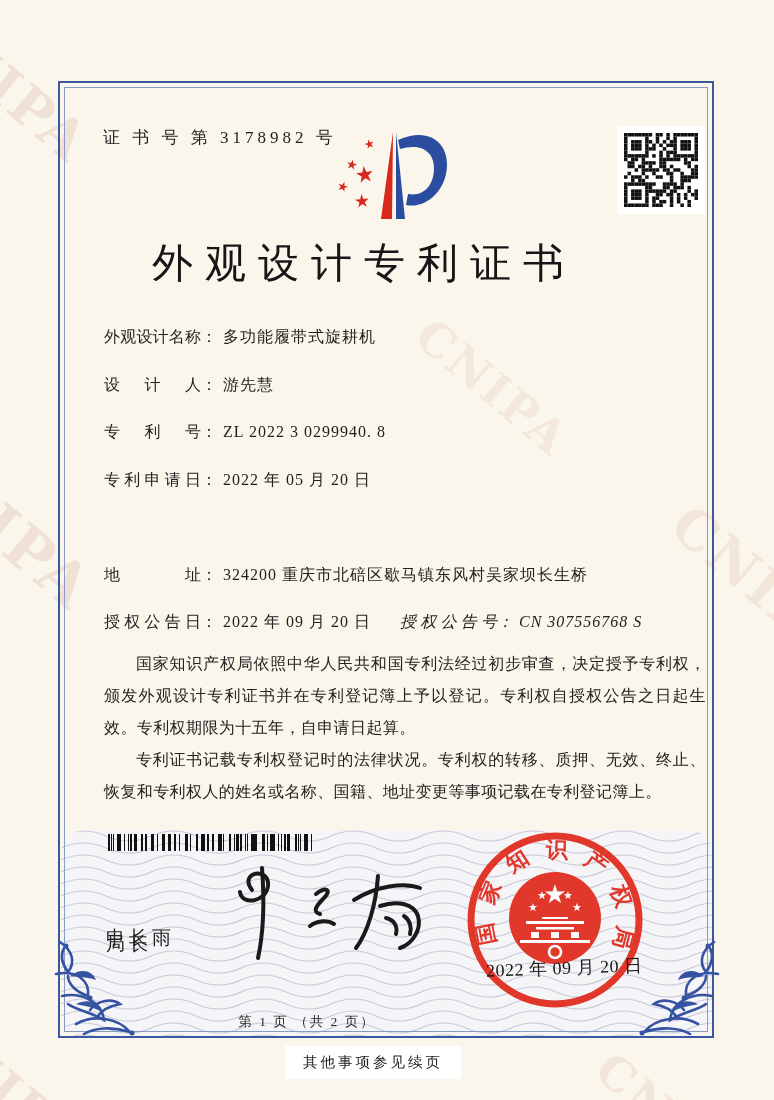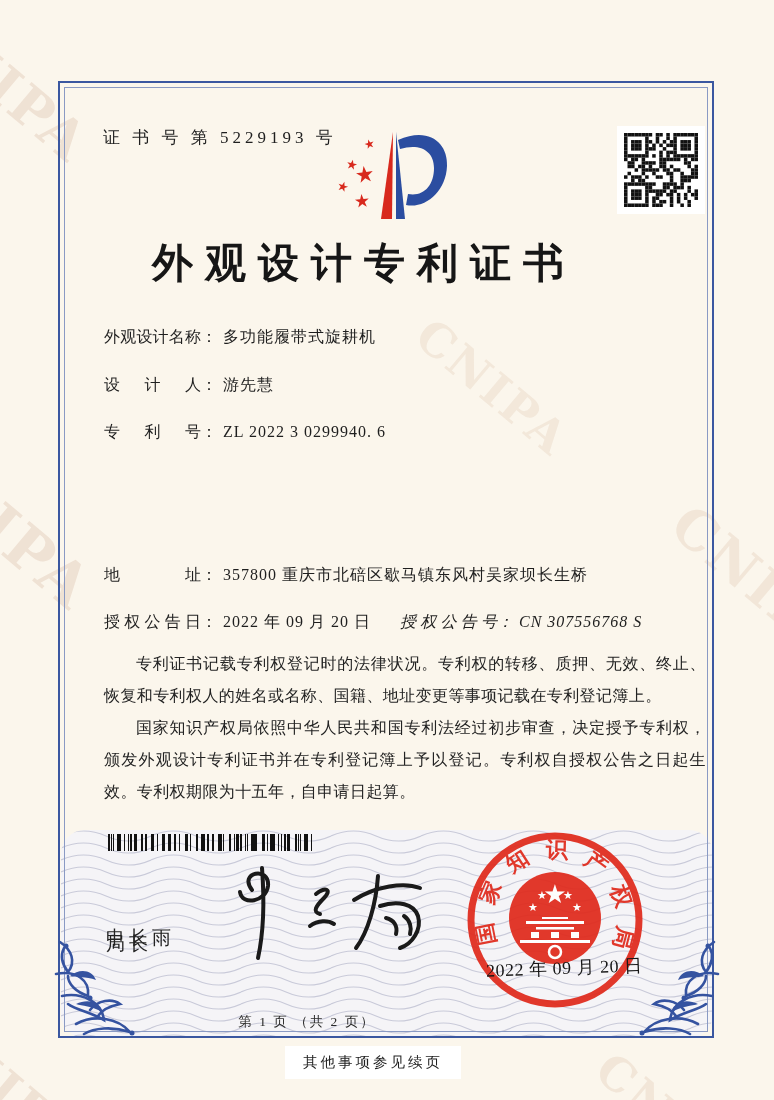--- a/index.html
+++ b/index.html
@@ -25,21 +25,21 @@
 
   
   .logo{position:absolute;left:322px;top:118px;width:170px;height:115px;}
   .logo .star{position:absolute;color:#d8291d;line-height:1;font-family:"DejaVu Sans",sans-serif;}
   .logo svg{position:absolute;left:0;top:0;}
 
   .qr-wrap{position:absolute;left:617px;top:126px;width:88px;height:88px;background:#fff;}
   .qr-wrap svg{position:absolute;left:7px;top:7px;}
 
   .title{position:absolute;left:0;top:236px;width:716px;text-align:center;
-      font-size:41px;font-weight:bold;letter-spacing:12px;text-indent:12px;color:#161616;}
+      font-size:41px;font-weight:normal;letter-spacing:12px;text-indent:12px;color:#161616;}
 
   .frow{position:absolute;left:104px;font-size:16px;line-height:22px;white-space:nowrap;}
   .flabel{display:inline-block;width:97px;text-align:justify;text-align-last:justify;
       vertical-align:baseline;}
   .fcolon{display:inline-block;margin-right:6px;}
   .fvalue{letter-spacing:1px;}
   .fgroup2{position:absolute;left:296px;top:0;font-style:italic;}
 
   .paras{position:absolute;left:104px;top:648px;width:602px;font-size:16px;
       line-height:32px;letter-spacing:0.4px;color:#232323;}
@@ -122,21 +122,21 @@
     </g>
     <g fill="#3553a0">
       <circle cx="20" cy="8" r="2.5"></circle>
         <circle cx="44" cy="60" r="2.5"></circle>
         <circle cx="86" cy="95" r="2.5"></circle>
       <path d="M24,38 C34,30 46,32 50,42 C40,38 30,40 24,38 Z"></path>
       <path d="M30,66 C42,60 54,64 56,74 C46,68 36,68 30,66 Z"></path>
     </g>
   </svg>
 
-  <div class="cert-no">证 书 号 第 5229193 号</div>
+  <div class="cert-no">证 书 号 第 3178982 号</div>
 
   <div class="logo">
     <svg width="170" height="115" viewBox="0 0 170 115">
       <polygon points="71,14 59,101 70,101" fill="#d8291d"></polygon>
       <polygon points="74,14 74,101 83,101" fill="#2b4da0"></polygon>
       <path d="M76,22 C108,8 126,26 125,48 C124,74 103,91 84,87 L86,76 C101,79 112,68 112,50 C112,32 97,25 78,31 Z" fill="#2b4da0"></path>
     </svg>
     <span class="star" style="left:42px;top:20px;font-size:12px;transform:rotate(-15deg)">★</span>
     <span class="star" style="left:24px;top:40px;font-size:13px;transform:rotate(12deg)">★</span>
     <span class="star" style="left:33px;top:46px;font-size:22px;transform:rotate(-8deg)">★</span>
@@ -395,35 +395,38 @@
 
   <div class="title">外观设计专利证书</div>
 
   <div class="frow" style="top:326px">
     <span class="flabel">外观设计名称</span><span class="fcolon">：</span><span class="fvalue">多功能履带式旋耕机</span>
   </div>
   <div class="frow" style="top:374px">
     <span class="flabel">设计人</span><span class="fcolon">：</span><span class="fvalue">游先慧</span>
   </div>
   <div class="frow" style="top:421px">
-    <span class="flabel">专利号</span><span class="fcolon">：</span><span class="fvalue">ZL 2022 3 0299940. 6</span>
+    <span class="flabel">专利号</span><span class="fcolon">：</span><span class="fvalue">ZL 2022 3 0299940. 8</span>
+  </div>
+  <div class="frow" style="top:469px">
+    <span class="flabel">专利申请日</span><span class="fcolon">：</span><span class="fvalue">2022 年 05 月 20 日</span>
   </div>
   <div class="frow" style="top:564px">
-    <span class="flabel">地址</span><span class="fcolon">：</span><span class="fvalue">357800  重庆市北碚区歇马镇东风村吴家坝长生桥</span>
+    <span class="flabel">地址</span><span class="fcolon">：</span><span class="fvalue">324200  重庆市北碚区歇马镇东风村吴家坝长生桥</span>
   </div>
   <div class="frow" style="top:611px;width:602px">
     <span class="flabel">授权公告日</span><span class="fcolon">：</span><span class="fvalue">2022 年 09 月 20 日</span>
     <span class="fgroup2">
       <span class="flabel">授权公告号</span><span class="fcolon">：</span><span class="fvalue">CN 307556768 S</span>
     </span>
   </div>
 
   <div class="paras">
+    <p>国家知识产权局依照中华人民共和国专利法经过初步审查，决定授予专利权，颁发外观设计专利证书并在专利登记簿上予以登记。专利权自授权公告之日起生效。专利权期限为十五年，自申请日起算。</p>
     <p>专利证书记载专利权登记时的法律状况。专利权的转移、质押、无效、终止、恢复和专利权人的姓名或名称、国籍、地址变更等事项记载在专利登记簿上。</p>
-    <p>国家知识产权局依照中华人民共和国专利法经过初步审查，决定授予专利权，颁发外观设计专利证书并在专利登记簿上予以登记。专利权自授权公告之日起生效。专利权期限为十五年，自申请日起算。</p>
   </div>
 
   <div class="barcode"></div>
 
   <div class="sig-title">局长</div>
   <div class="sig-name">申长雨</div>
   <svg class="sig-hand" width="230" height="105" viewBox="0 0 230 105">
     <g fill="none" stroke="#1a1a1a" stroke-width="4" stroke-linecap="round">
       <path d="M44,30 C30,12 62,6 60,26 C58,42 34,46 32,32"></path>
       <path d="M54,8 C56,34 57,66 50,98"></path>

